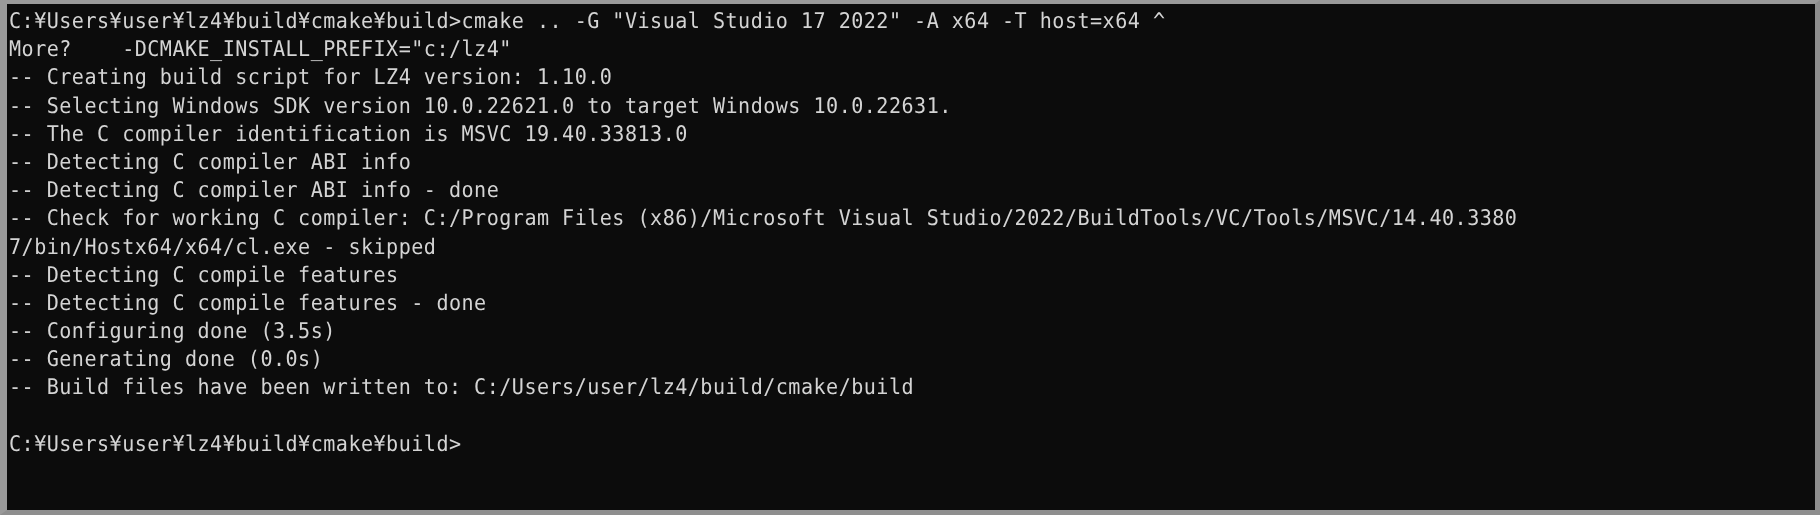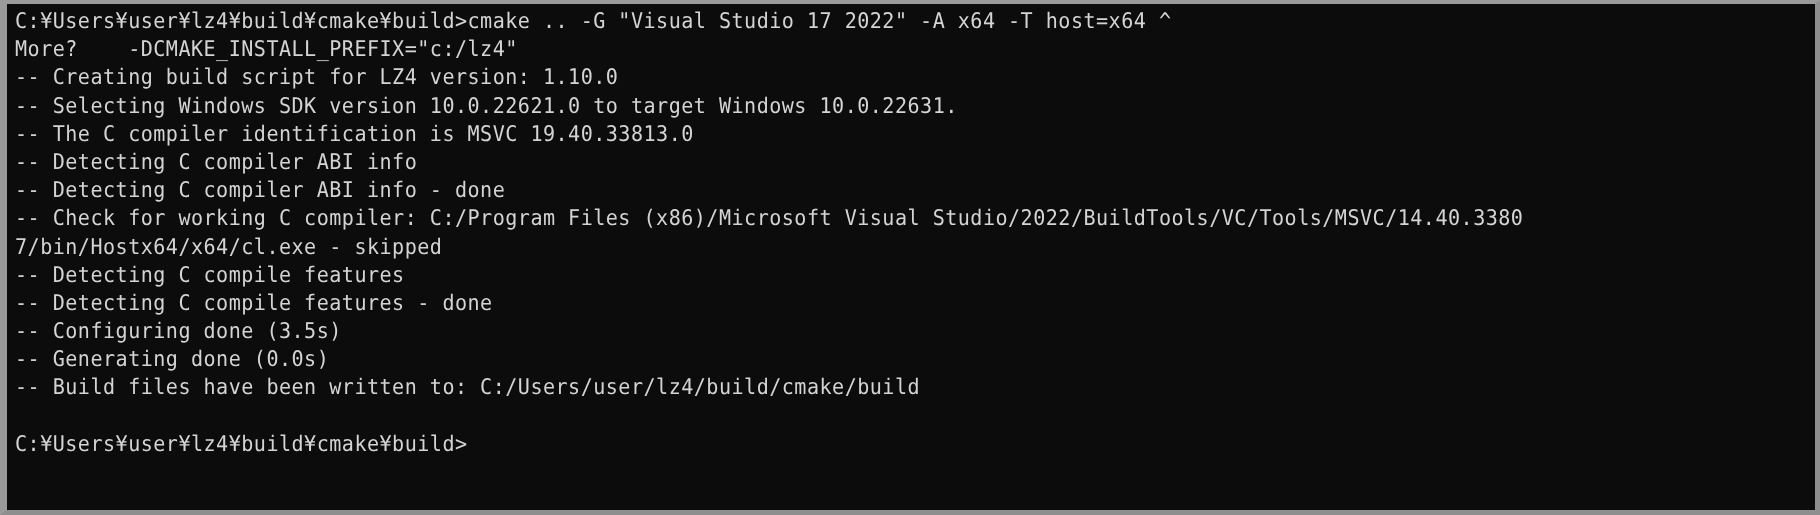--- a/index.html
+++ b/index.html
@@ -31,21 +31,21 @@
   }
 
   
   #console-screen {
     position: absolute;
     left: 0;
     top: 0;
     right: 0;
     bottom: 0;
     background: #0c0c0c;
-    padding: 4px 0 0 8px;
+    padding: 4px 0 0 2px;
     box-sizing: border-box;
   }
 
   #console-output {
     margin: 0;
     padding: 0;
     list-style: none;
   }
 
   .line {

